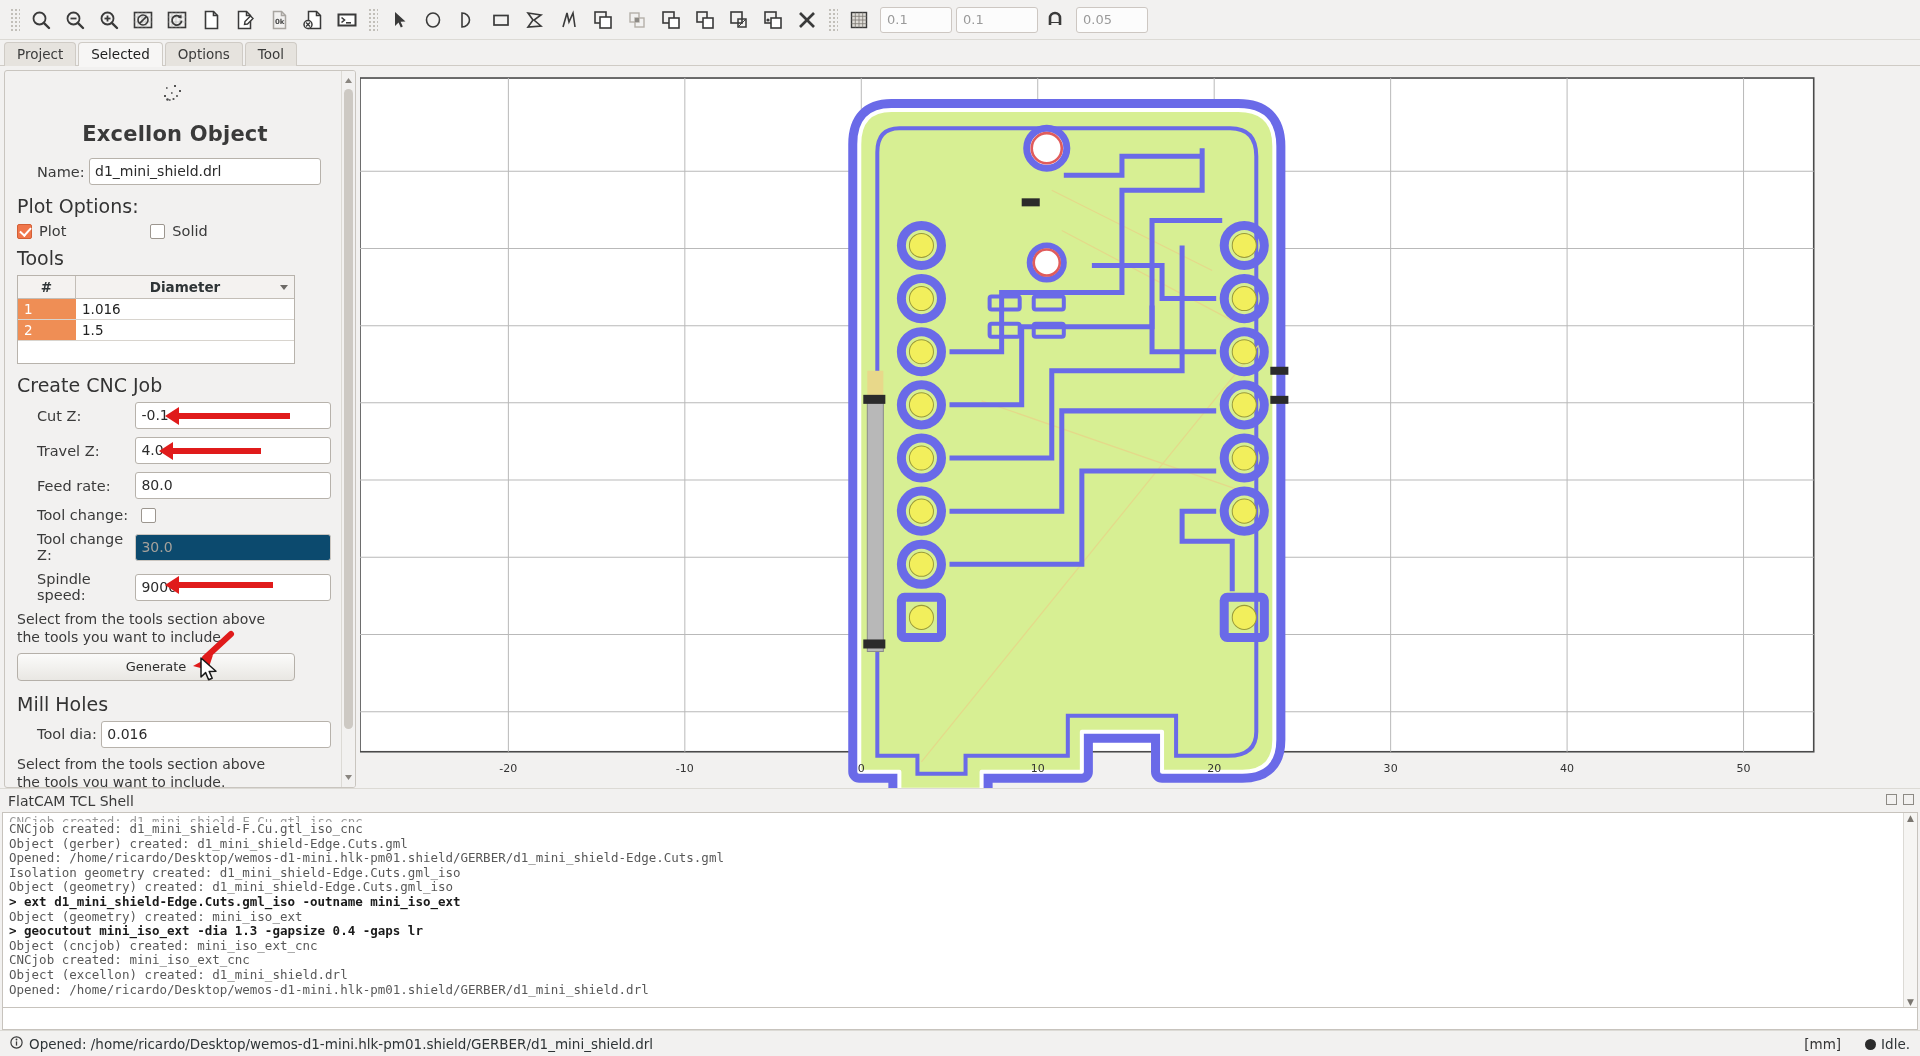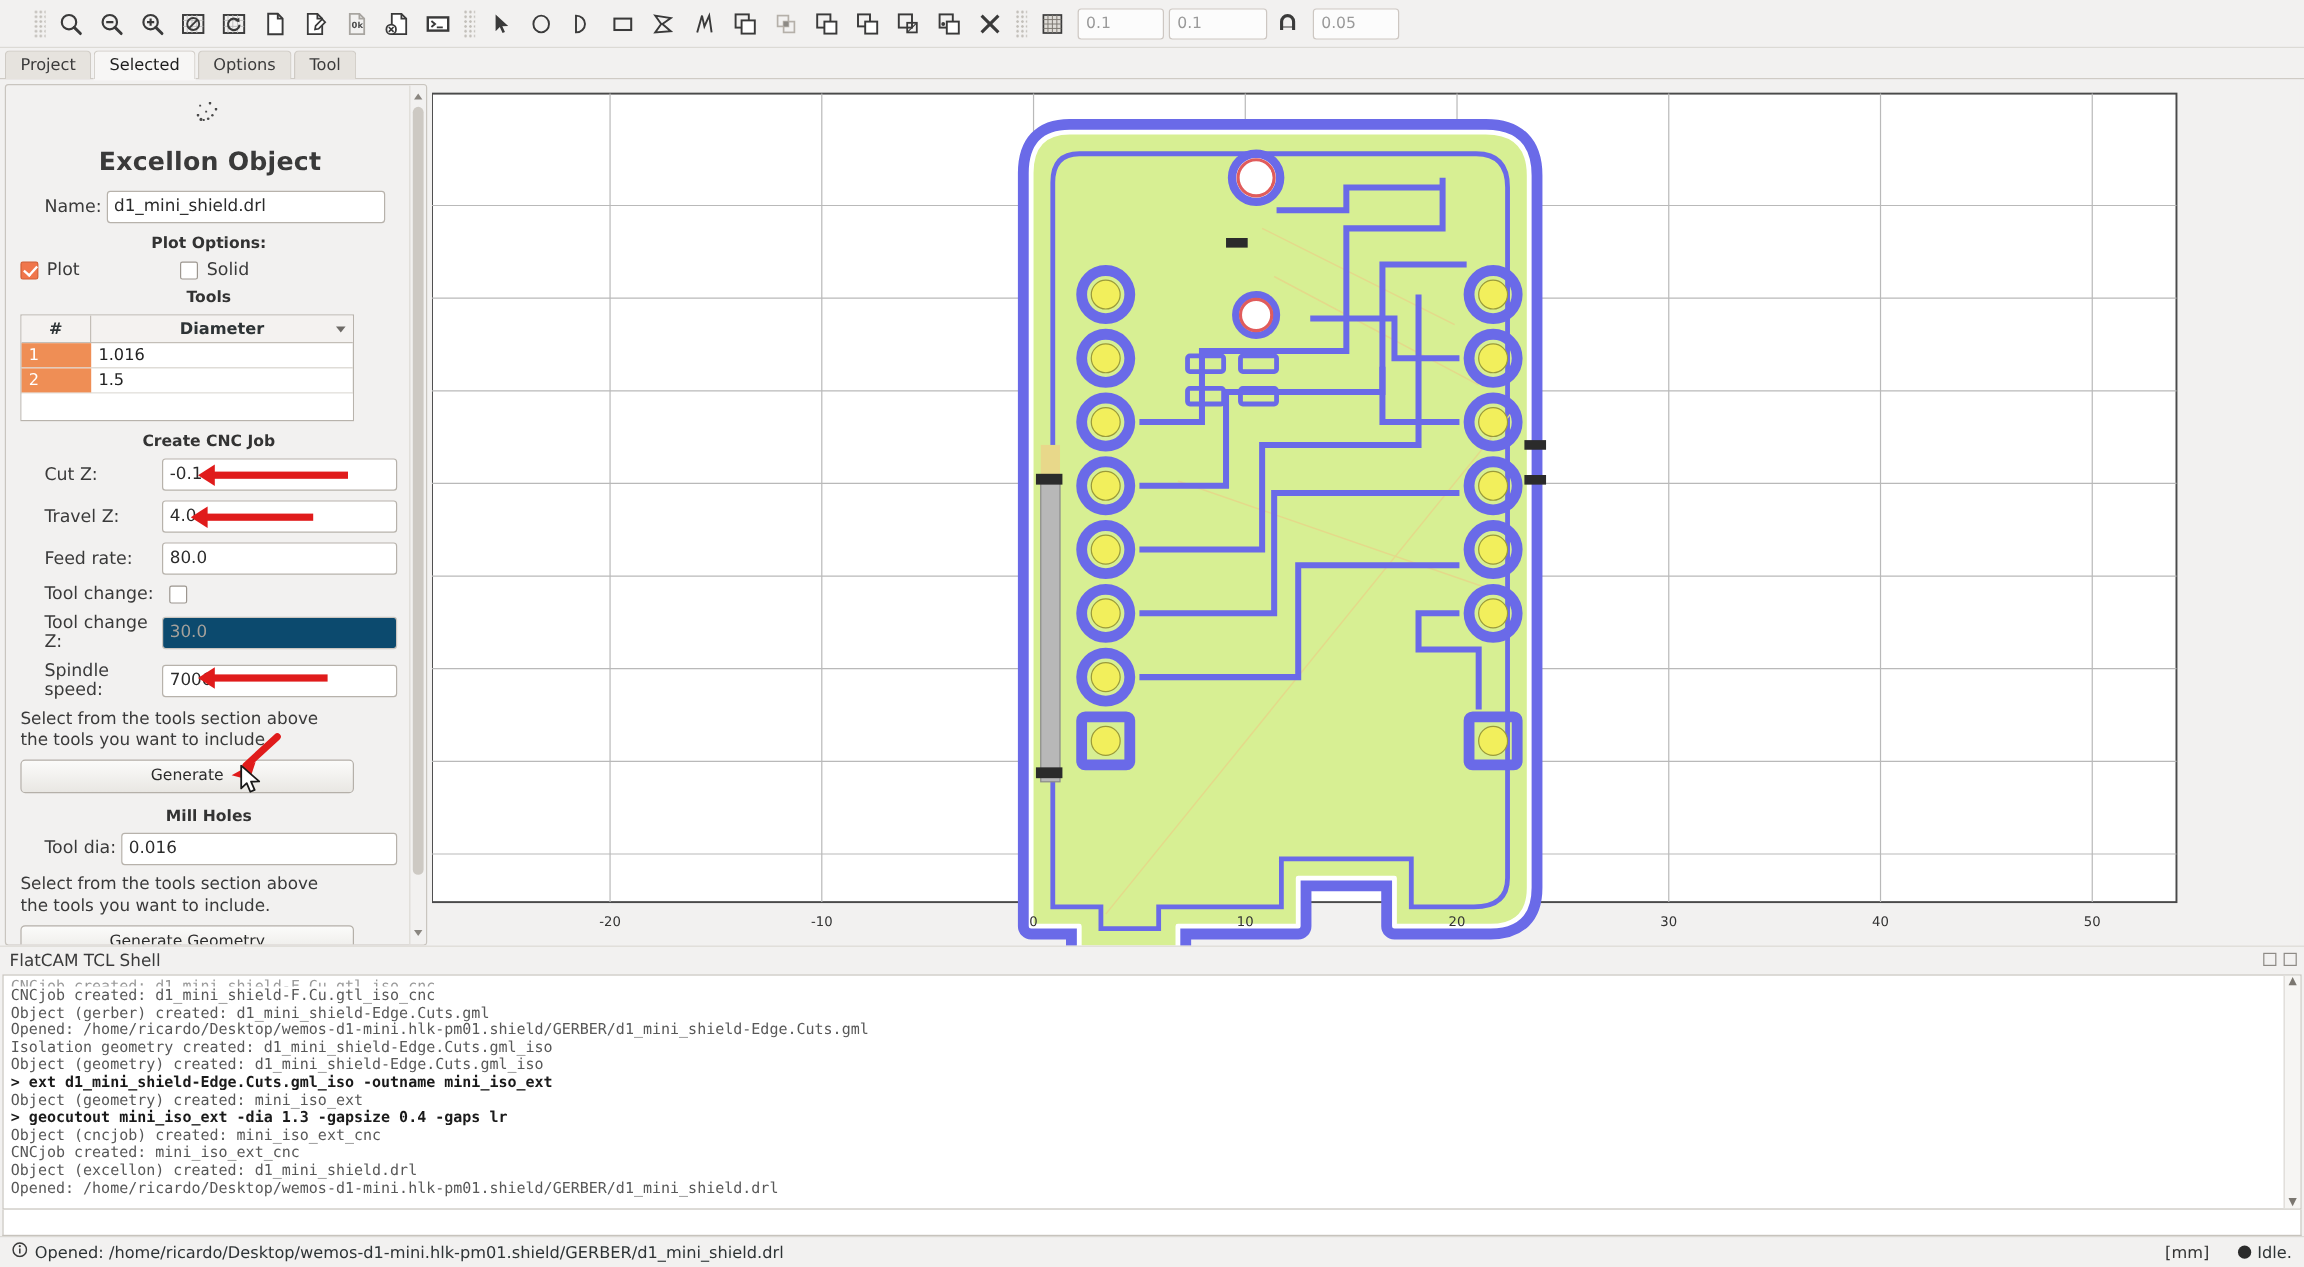--- a/index.html
+++ b/index.html
@@ -11,21 +11,21 @@
     font-size: 14px;
     color: #2e3436;
     background: #f2f1f0;
   }
   #app { width: 1920px; height: 1056px; display: flex; flex-direction: column; background: #f2f1f0; }
 
   
   .toolbar {
     height: 40px; min-height: 40px;
     display: flex; align-items: center;
-    padding: 0 24px;
+    padding: 0 6px;
     background: #f2f1f0;
     border-bottom: 1px solid #dcdad5;
   }
   .tb-grip { width: 10px; height: 24px; margin: 0 4px;
     background-image: radial-gradient(circle, #b6b2ab 1px, transparent 1.2px);
     background-size: 4px 4px; opacity: .8; }
   .tb-btn {
     width: 34px; height: 30px;
     display: flex; align-items: center; justify-content: center;
     border-radius: 3px; border: 1px solid transparent; cursor: pointer;
@@ -77,21 +77,21 @@
   .frow { display: flex; align-items: center; margin-bottom: 8px; }
   .flabel { font-size: 14.5px; color: #3a3a3a; margin-left: 20px; }
   .finput {
     height: 27px; border: 1px solid #b7b2ab; border-radius: 3px;
     background: #ffffff; color: #2b2b2b;
     font-size: 14px; padding: 0 5px; line-height: 25px;
     font-family: "DejaVu Sans", "Liberation Sans", sans-serif;
     overflow: hidden; white-space: nowrap;
   }
   .finput.disabled { background: #0c4a6e; color: #a5a19b; border-color: #cbc6c0; }
-  .section-h { font-size: 13px; font-weight: bold; color: #333; margin: 10px 0 6px 0; text-align: center; }
+  .section-h { font-size: 19px; font-weight: normal; color: #333; margin: 10px 0 6px 0; }
   .hint { font-size: 14px; color: #3a3a3a; line-height: 1.28; margin: 6px 0 6px 0; }
 
   .checkrow { display: flex; align-items: center; margin-bottom: 6px; }
   .cbox { width: 15px; height: 15px; border: 1px solid #9c968f; border-radius: 2px;
           background: #fff; display: inline-block; position: relative; cursor: pointer; }
   .cbox.checked { background: #f0764b; border-color: #d35f35; }
   .cbox.checked:after {
     content: ""; position: absolute; left: 4px; top: 0px;
     width: 5px; height: 9px; border: solid #fff; border-width: 0 2px 2px 0;
     transform: rotate(42deg);
@@ -459,21 +459,21 @@
           <span class="cbox"></span>
         </div>
 
         <div class="frow">
           <span class="flabel" style="width:104px">Tool change Z:</span>
           <div class="finput disabled" style="width:206px">30.0</div>
         </div>
 
         <div class="frow" style="position:relative">
           <span class="flabel" style="width:104px">Spindle speed:</span>
-          <div class="finput" style="width:206px">7000</div>
+          <div class="finput" style="width:206px">9000</div>
           <div class="arrow-h" style="left:148px; top:14px">
             <div class="head"></div>
               <div class="shaft" style="width:96px"></div>
           </div>
         </div>
 
         <div class="hint" style="white-space:pre-line">Select from the tools section above
 the tools you want to include.</div>
 
         <div style="position:relative">

